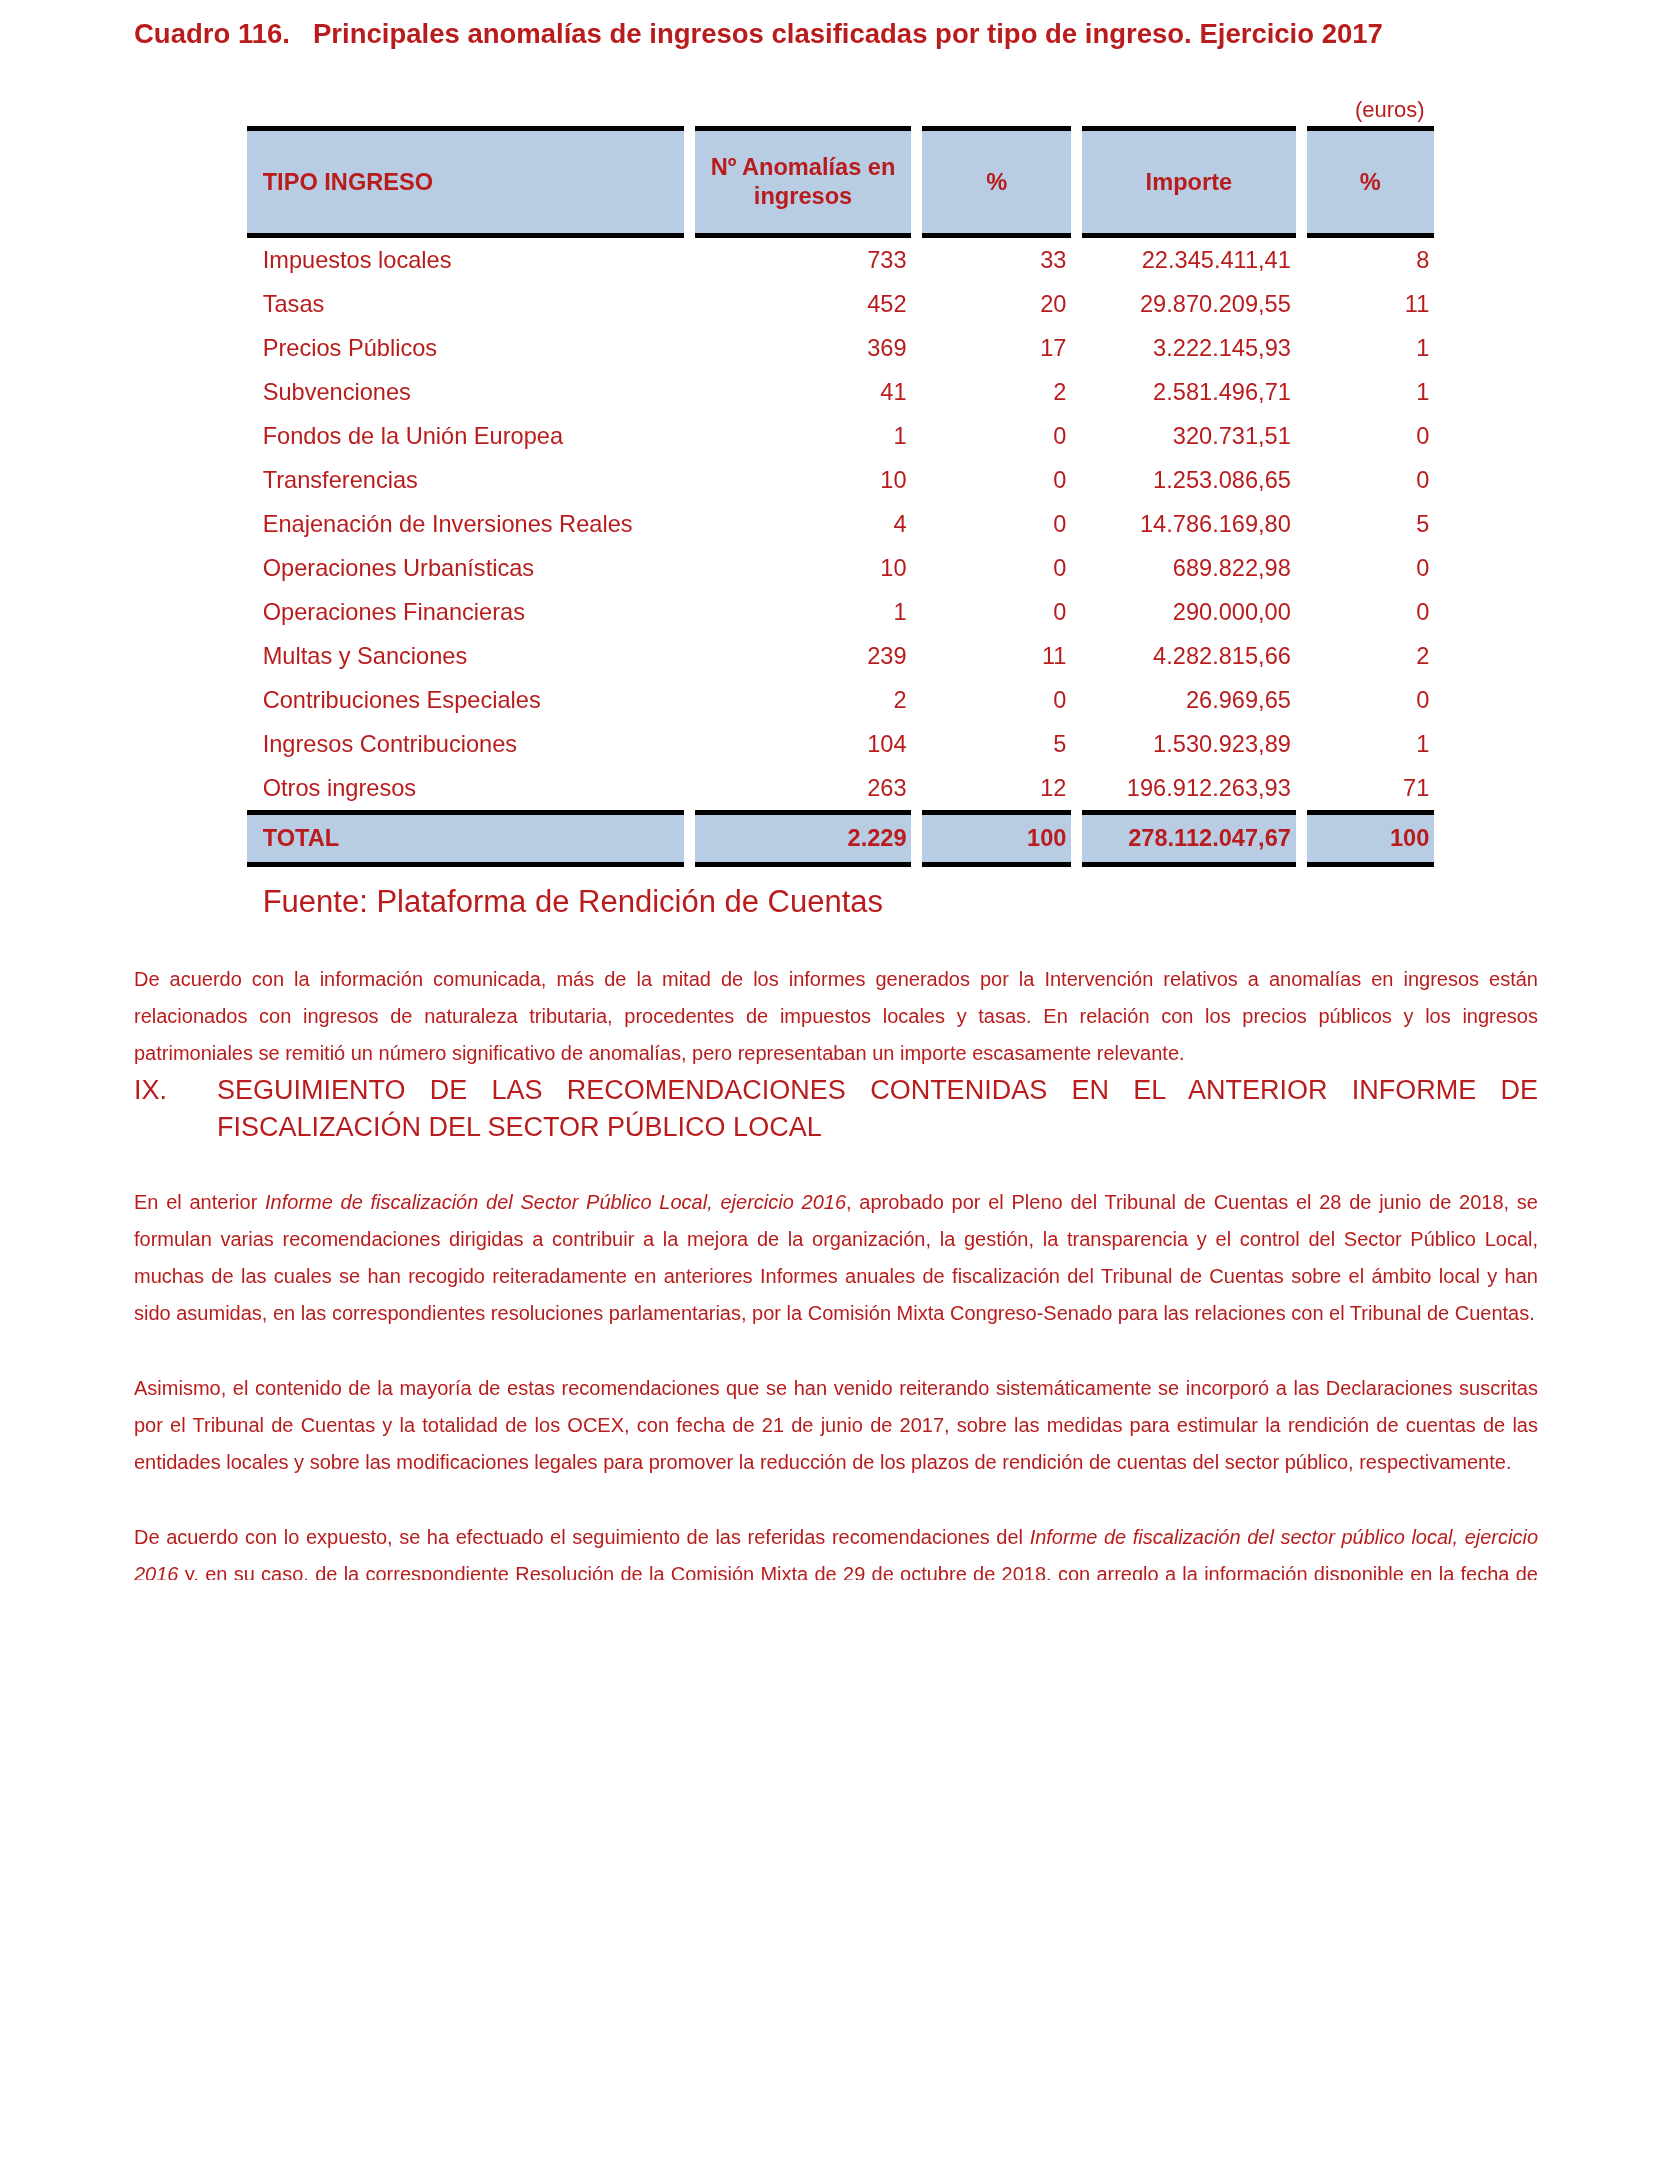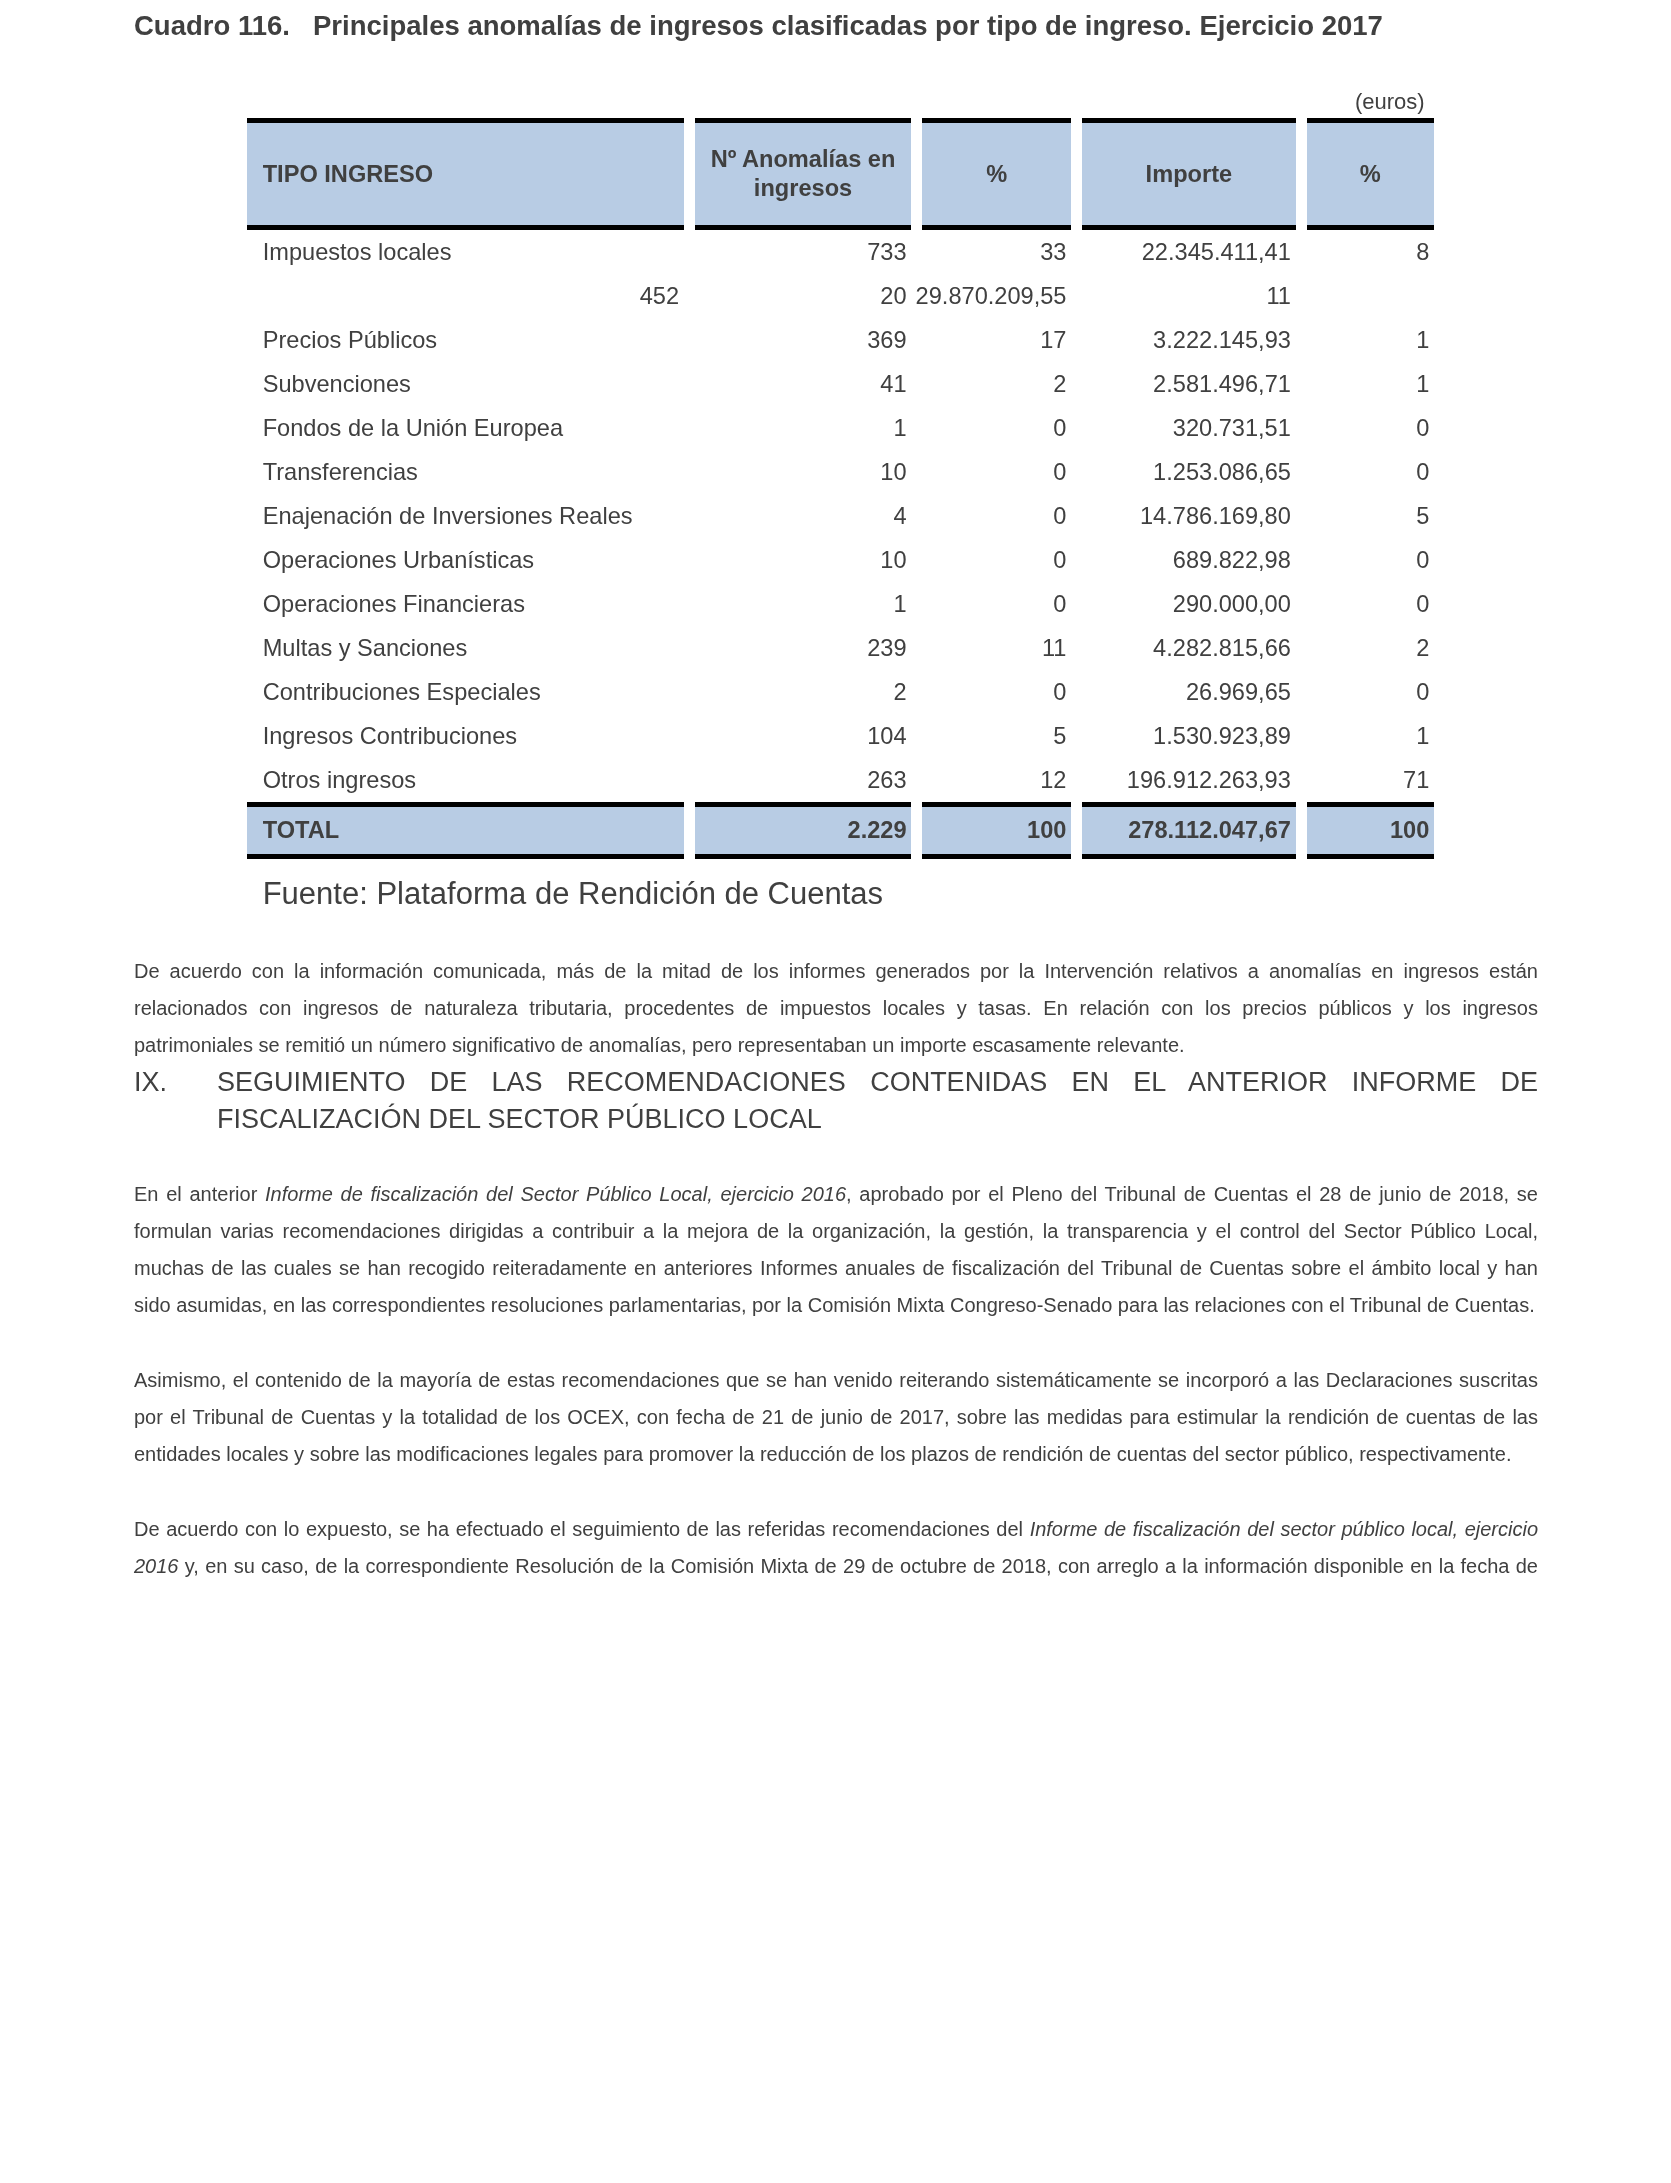--- a/index.html
+++ b/index.html
@@ -1,24 +1,24 @@
 <!DOCTYPE html>
 <html style="font-size:12.6px"><head>
 <meta charset="utf-8">
 <style>
   html, body { margin: 0; padding: 0; background: #ffffff; }
   .page {
     position: relative;
     width: 1672px;
     height: 1580px;
     background: #ffffff;
-    color: #404040;
+    color: #b91c1c;
     font-family: "Liberation Sans", "DejaVu Sans", sans-serif;
     box-sizing: border-box;
-    padding: 7px 134px 0 134px;
+    padding: 15px 134px 0 134px;
     overflow: hidden;
   }
 
   
   .caption { display: flex; font-weight: bold; font-size: 27.5px; line-height: 37px; }
   .caption .cap-num { width: 179px; flex: 0 0 auto; }
   .caption .cap-txt { flex: 1 1 auto; text-align: justify; }
 
   
   .tblwrap { width: 1187px; margin-left: 113px; }
@@ -102,20 +102,21 @@
           <div class="cell hcell">%</div>
         </div>
         <div class="trow drow">
           <div class="cell dcell name">Impuestos locales</div>
           <div class="cell dcell num">733</div>
           <div class="cell dcell num">33</div>
           <div class="cell dcell num">22.345.411,41</div>
           <div class="cell dcell num">8</div>
         </div>
         <div class="trow drow">
+          <div class="cell dcell name">Tasas</div>
           <div class="cell dcell num">452</div>
           <div class="cell dcell num">20</div>
           <div class="cell dcell num">29.870.209,55</div>
           <div class="cell dcell num">11</div>
         </div>
         <div class="trow drow">
           <div class="cell dcell name">Precios Públicos</div>
           <div class="cell dcell num">369</div>
           <div class="cell dcell num">17</div>
           <div class="cell dcell num">3.222.145,93</div>

